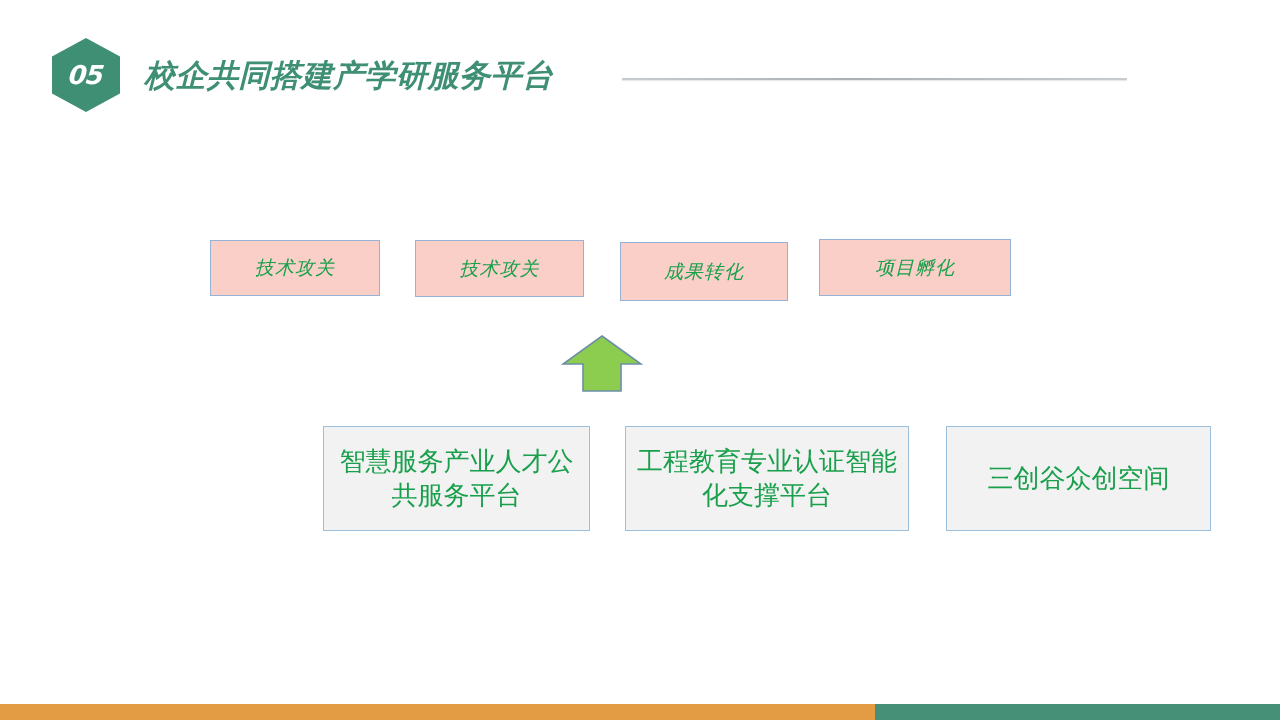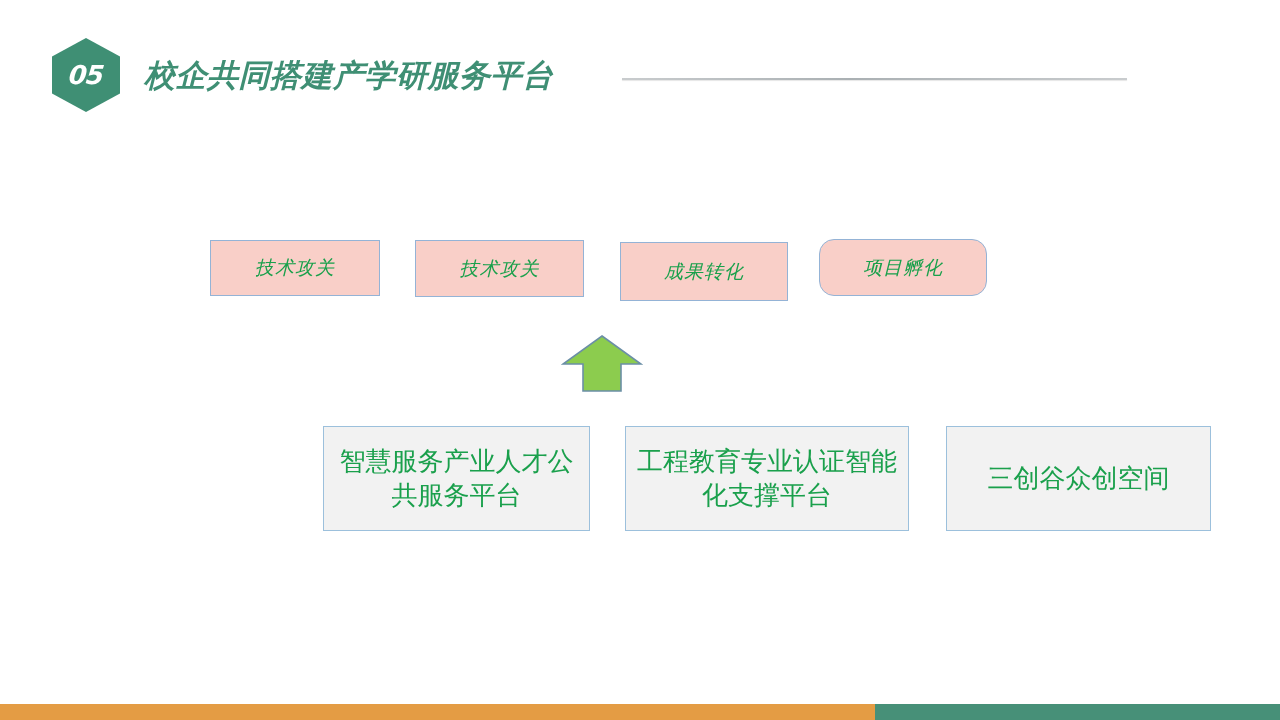--- a/index.html
+++ b/index.html
@@ -118,21 +118,21 @@
   .pink-box span {
     font-family: "DejaVu Sans", "Liberation Sans", sans-serif;
     font-size: 19px;
     color: #19a04b;
     letter-spacing: 1px;
     white-space: nowrap;
   }
   #pink-0 { left: 210px; top: 240px; width: 170px; height: 56px; }
   #pink-1 { left: 415px; top: 240px; width: 169px; height: 57px; }
   #pink-2 { left: 620px; top: 242px; width: 168px; height: 59px; }
-  #pink-3 { left: 819px; top: 239px; width: 168px; height: 57px; border-radius: 15px; }
+  #pink-3 { left: 819px; top: 239px; width: 192px; height: 57px; }
 
   
   .up-arrow {
     position: absolute;
     left: 561px;
     top: 335px;
     width: 82px;
     height: 57px;
   }
 

